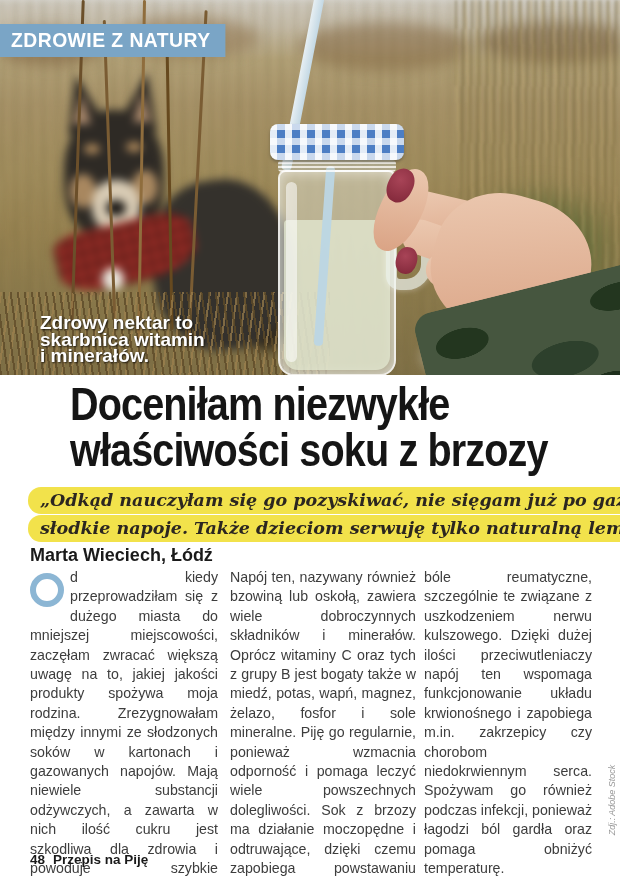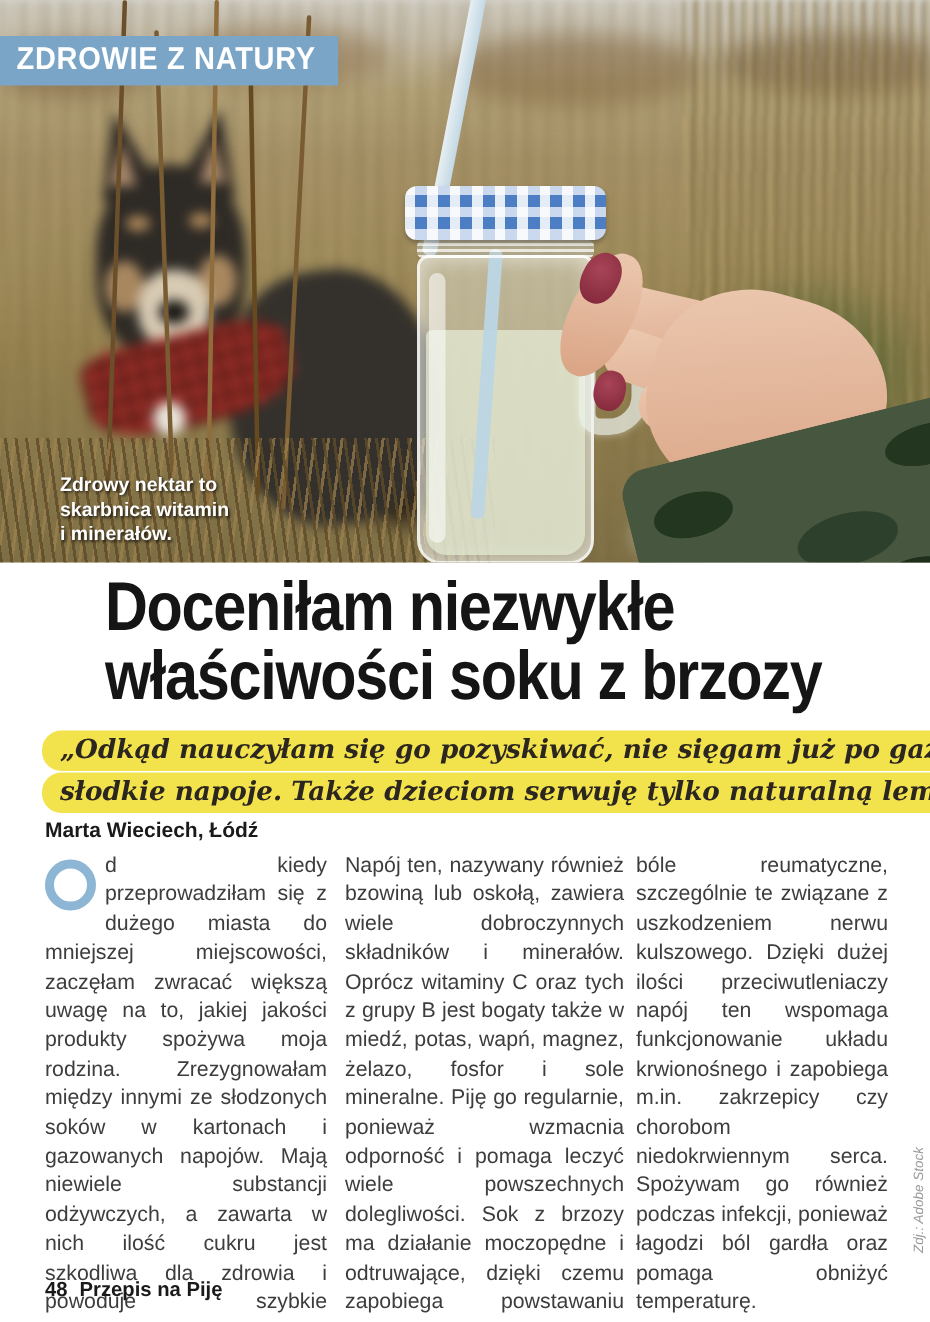--- a/index.html
+++ b/index.html
@@ -195,21 +195,21 @@
   #badge{
     top:24px;left:0;z-index:30;
     background:var(--badge-blue,#7aa5c6);
     color:#ffffff;font-weight:bold;font-size:21px;letter-spacing:.5px;
     padding:4px 16px 5px 12px;
     transform:scaleX(.92);transform-origin:left center;
     white-space:nowrap;
   }
   #photo-caption{
     top:315px;left:40px;z-index:20;
-    color:#ffffff;font-weight:bold;font-size:13px;line-height:16.5px;
+    color:#ffffff;font-weight:bold;font-size:19px;line-height:16.5px;
     text-shadow:1px 1px 2px rgba(0,0,0,.75);
     white-space:pre-line;
   }
 
   
   #headline{top:381px;left:24px;width:585px;color:var(--headline-black,#151515);margin-left:46px;}
   .hl-line{
     font-weight:bold;font-size:46px;line-height:46px;letter-spacing:-1px;
     transform:scaleX(.86);transform-origin:left center;white-space:nowrap;
   }
@@ -219,21 +219,21 @@
   .q-line{
     display:inline-block;
     background:var(--highlight-yellow,#f2e24b);
     border-radius:13px;
     padding:1px 14px 2px 12px;
     font-family:"DejaVu Serif",serif;font-style:italic;font-weight:bold;
     font-size:17.5px;line-height:24px;color:#2b2620;
     margin-bottom:1px;white-space:nowrap;
   }
 
-  #byline{top:545px;left:30px;font-weight:bold;font-size:14px;color:#1a1a1a;}
+  #byline{top:545px;left:30px;font-weight:bold;font-size:18px;color:#1a1a1a;}
 
   
   .col{
     top:568px;
     font-size:14.2px;line-height:19.4px;color:var(--body-text,#3d3d3d);
     text-align:justify;
   }
   #col1{left:30px;width:188px;}
   #col2{left:230px;width:186px;}
   #col3{left:424px;width:168px;}

